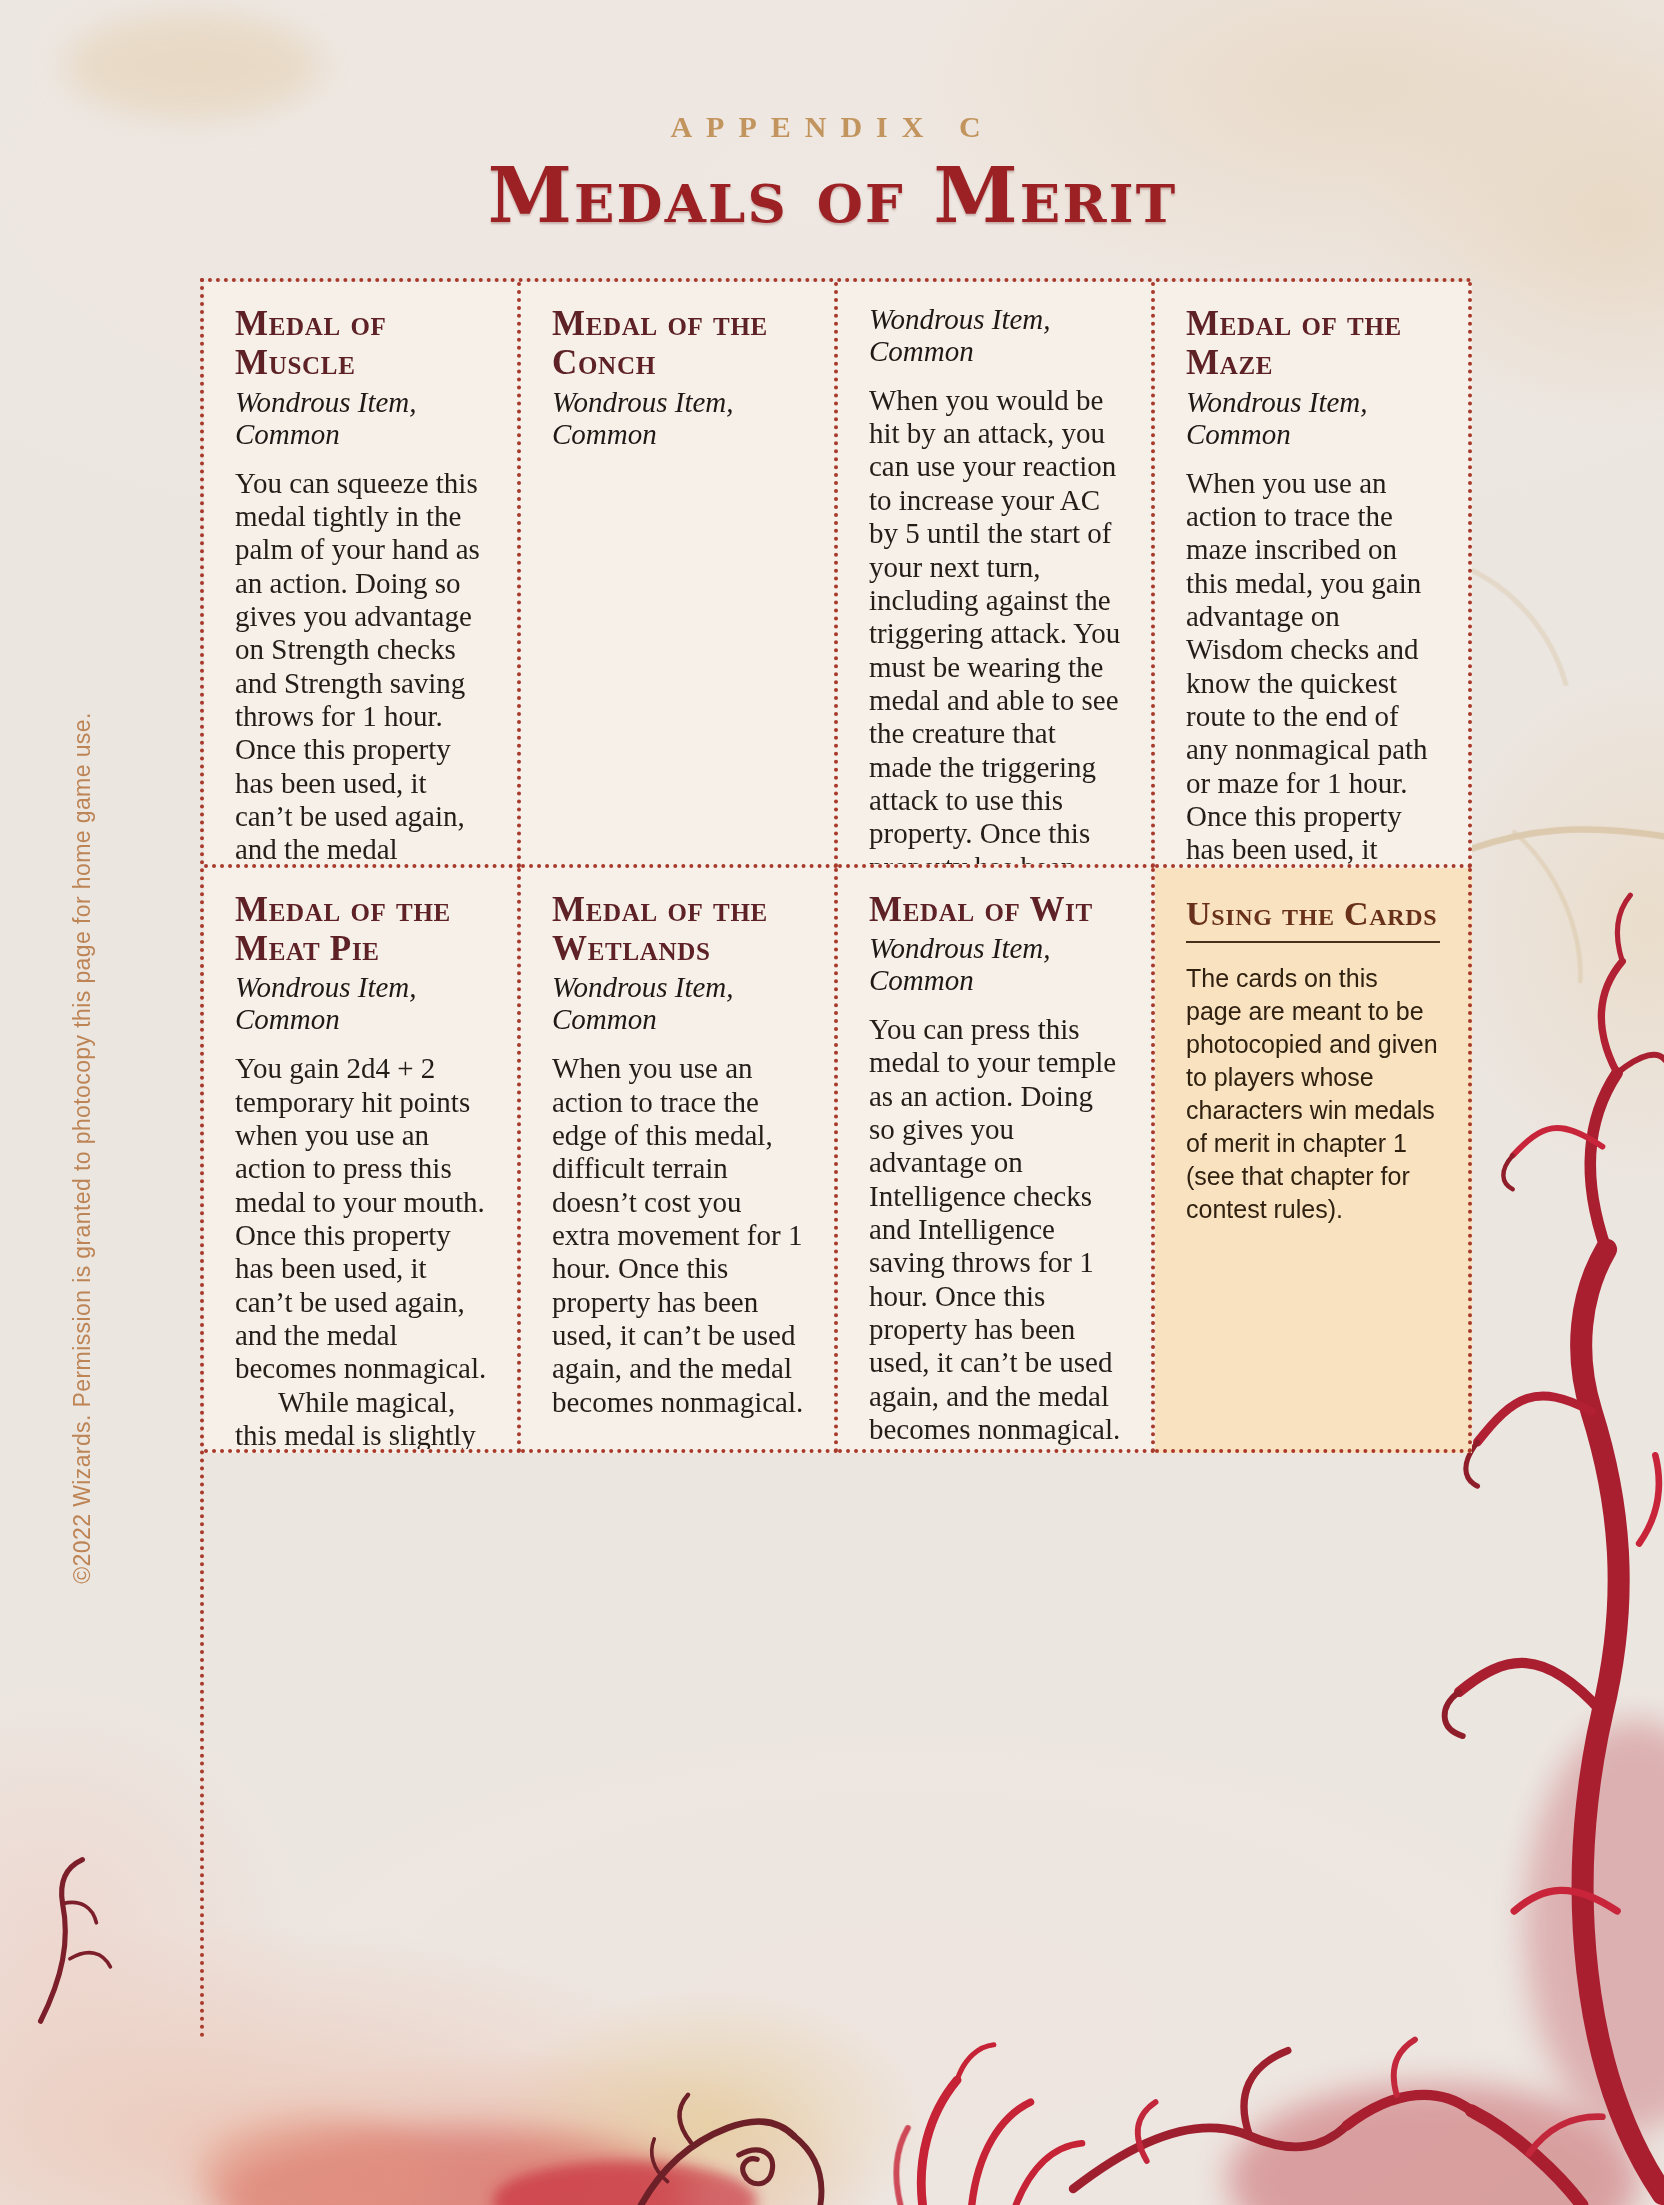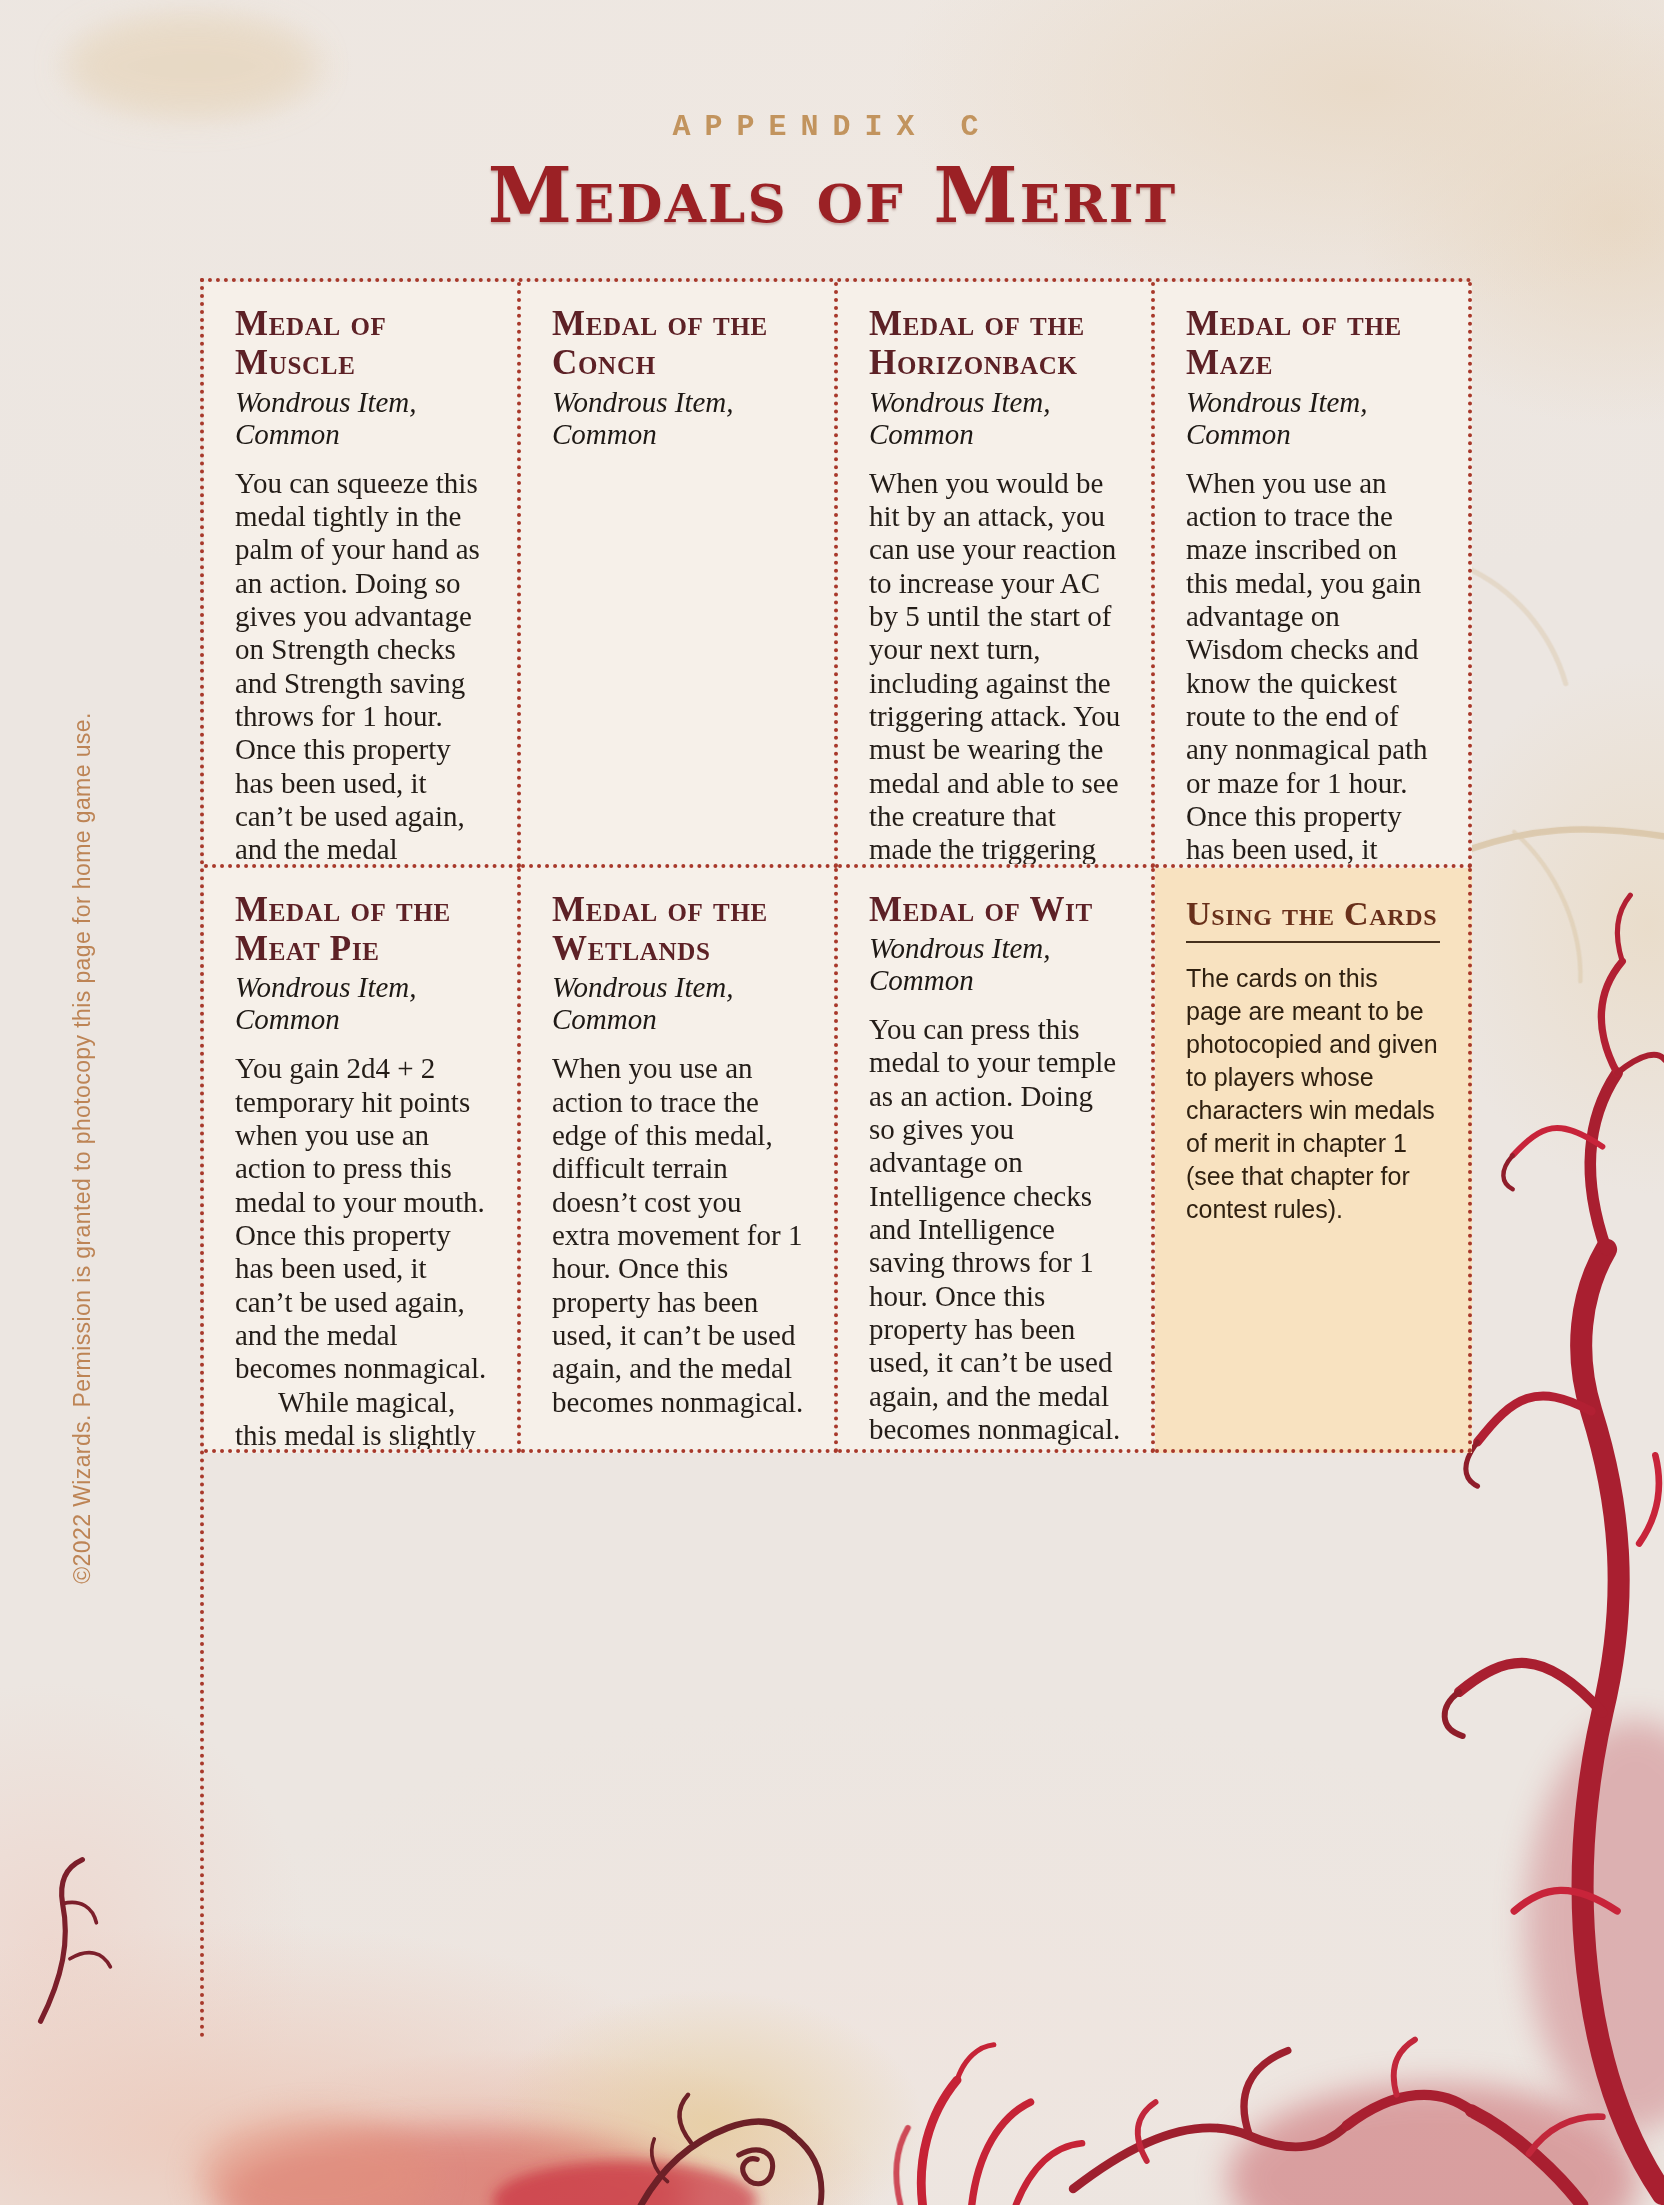--- a/index.html
+++ b/index.html
@@ -38,21 +38,21 @@
     position:absolute;left:82px;top:1148px;width:1044px;
     transform:translate(-50%,-50%) rotate(-90deg);
     text-align:center;
     font-family:"Liberation Sans","DejaVu Sans",sans-serif;
     font-size:23px;letter-spacing:0.4px;color:#bd8455;white-space:nowrap;
   }
 
   .masthead{position:absolute;left:0;top:0;width:100%;text-align:center;}
   .appendix{
     margin-top:110px;
-    font-family:Liberation Mono, monospace;
+    font-family:Liberation Serif, serif;
     font-weight:bold;font-size:30px;letter-spacing:14px;color:#c2945e;
   }
   .page-title{
     margin-top:14px;
     font-family:"DejaVu Serif","Liberation Serif",serif;
     font-variant:small-caps;font-weight:bold;
     font-size:76px;line-height:1;letter-spacing:2.2px;color:#9b2125;
     text-shadow:0 2.2px 2.2px rgba(92,24,22,0.28);
   }
 
@@ -192,21 +192,20 @@
 
     </div>
 
     <div class="cell card">
       <h2>Medal of the Conch</h2>
       <div class="subtitle">Wondrous Item, Common</div>
 
     </div>
 
     <div class="cell card">
-      <h2>Medal of the Horizonback</h2>
       <div class="subtitle">Wondrous Item, Common</div>
       <p>When you would be hit by an attack, you can use your reaction to increase your AC by 5 until the start of your next turn, including against the triggering attack. You must be wearing the medal and able to see the creature that made the triggering attack to use this property. Once this property has been used, it can’t be used again, and the medal becomes nonmagical.</p>
 
     </div>
 
     <div class="cell card">
       <h2>Medal of the Maze</h2>
       <div class="subtitle">Wondrous Item, Common</div>
       <p>When you use an action to trace the maze inscribed on this medal, you gain advantage on Wisdom checks and know the quickest route to the end of any nonmagical path or maze for 1 hour. Once this property has been used, it can’t be used again, and the medal becomes nonmagical.</p>
 

